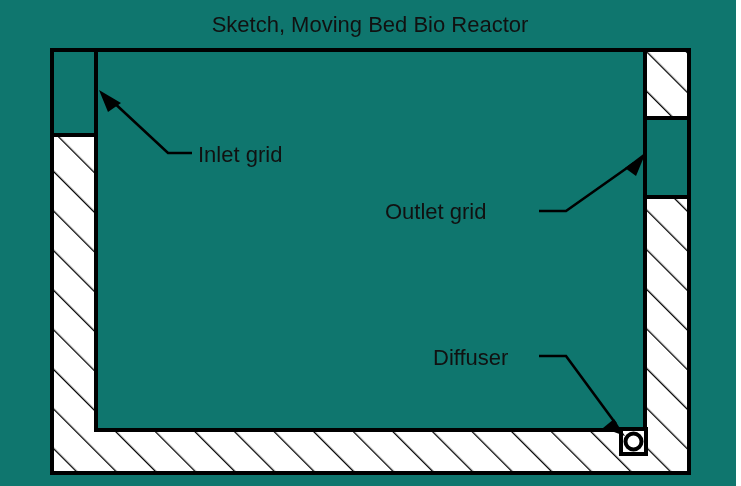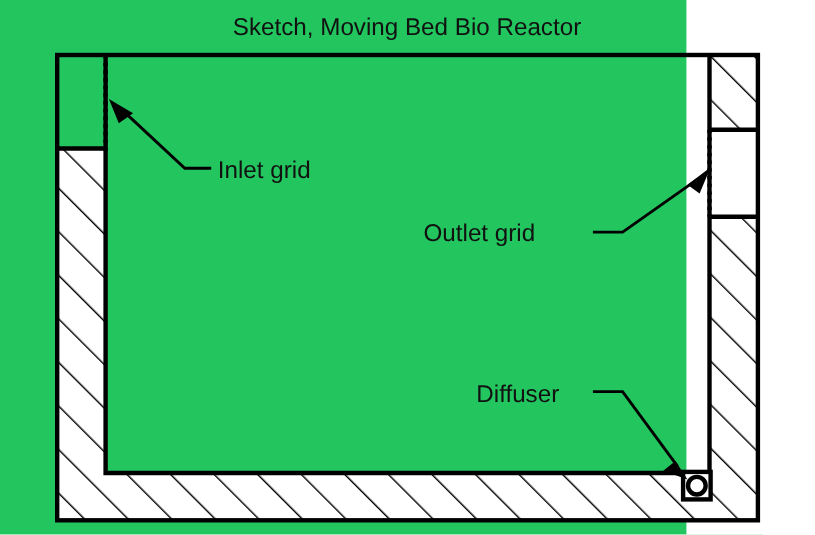--- a/index.html
+++ b/index.html
@@ -8,23 +8,23 @@
     background: #ffffff;
   }
   body {
     font-family: "Liberation Sans", sans-serif;
     width: 741px;
     height: 486px;
     overflow: hidden;
   }
   #sketch-root {
     position: relative;
-    width: 624px;
+    width: 736px;
     height: 486px;
-    background: #22c55e;
+    background: #0f766e;
   }
   #diagram-svg {
     position: absolute;
     left: 0;
     top: 0;
     width: 741px;
     height: 486px;
     display: block;
   }
   .diagram-title {

